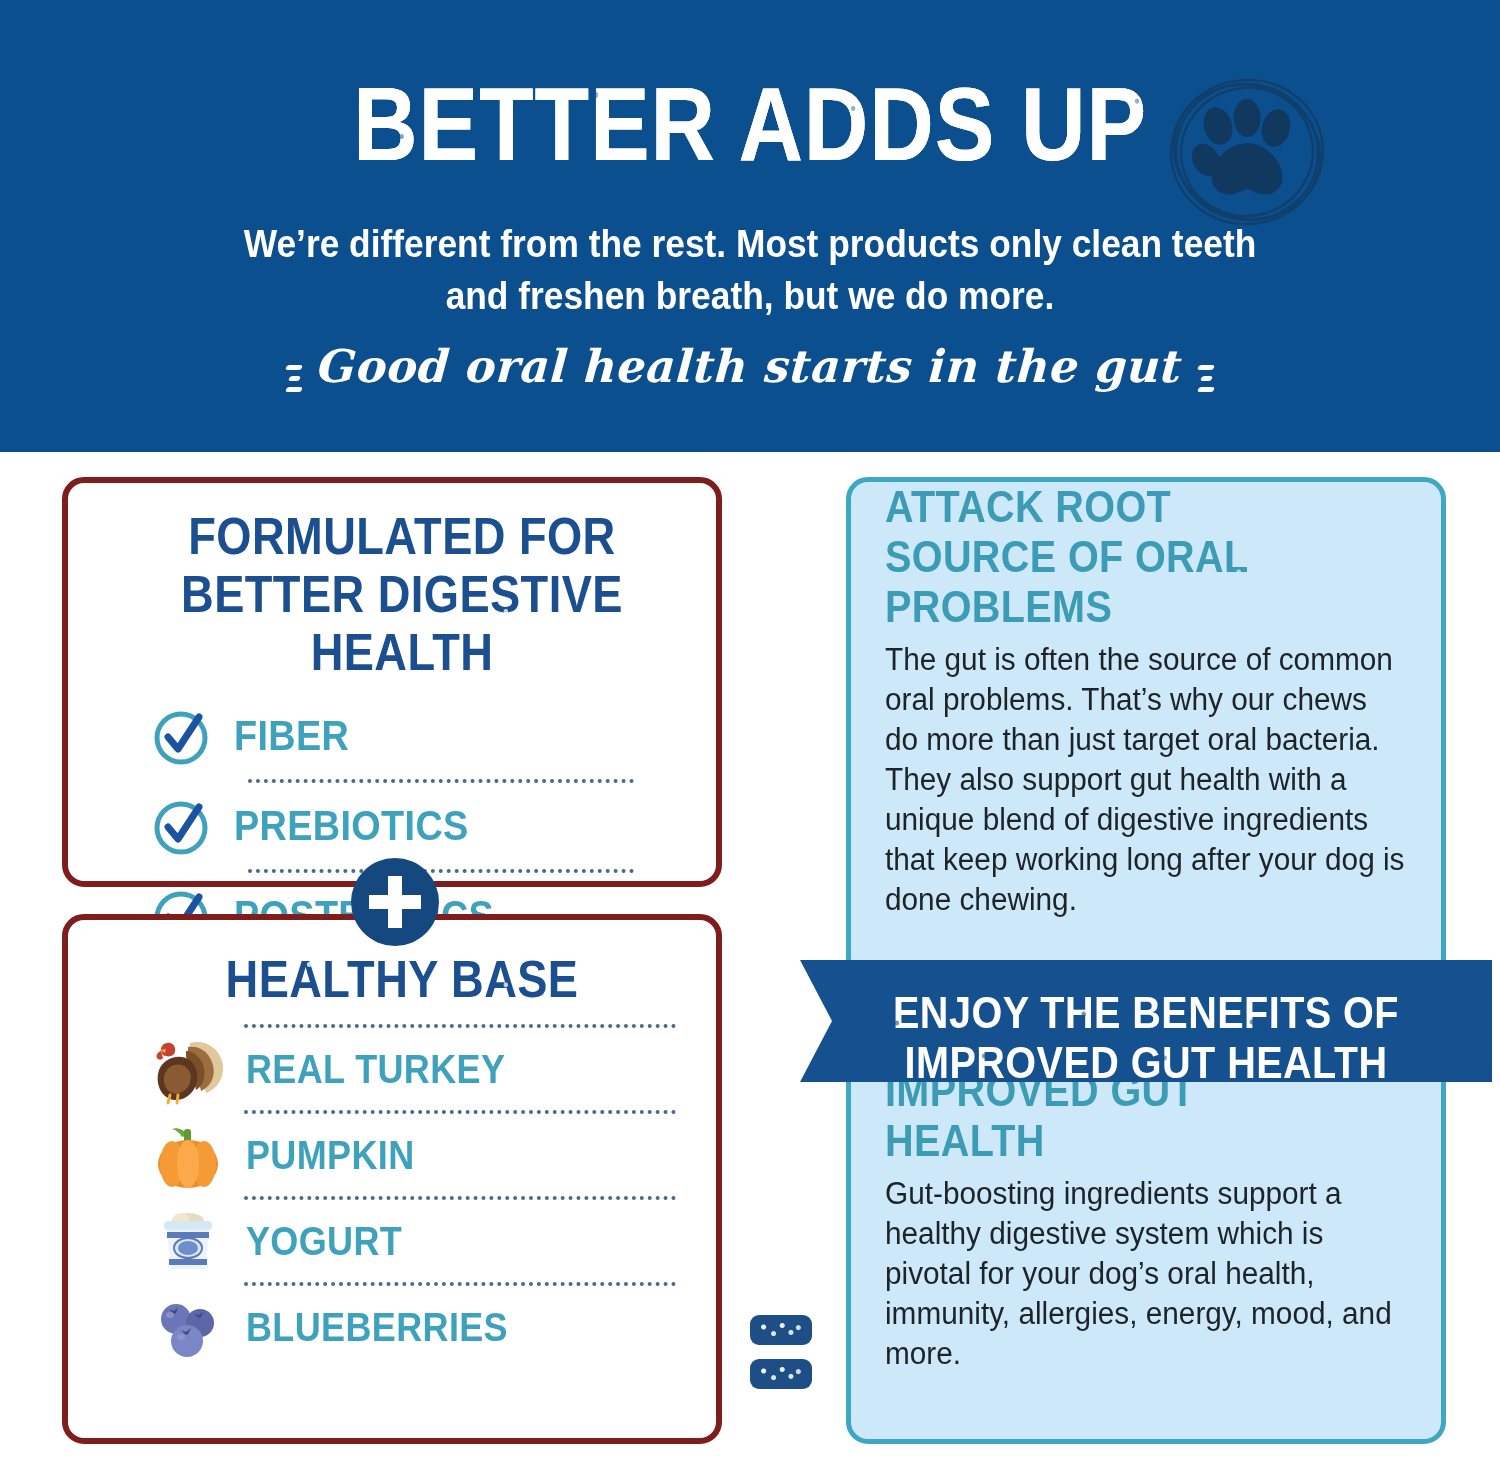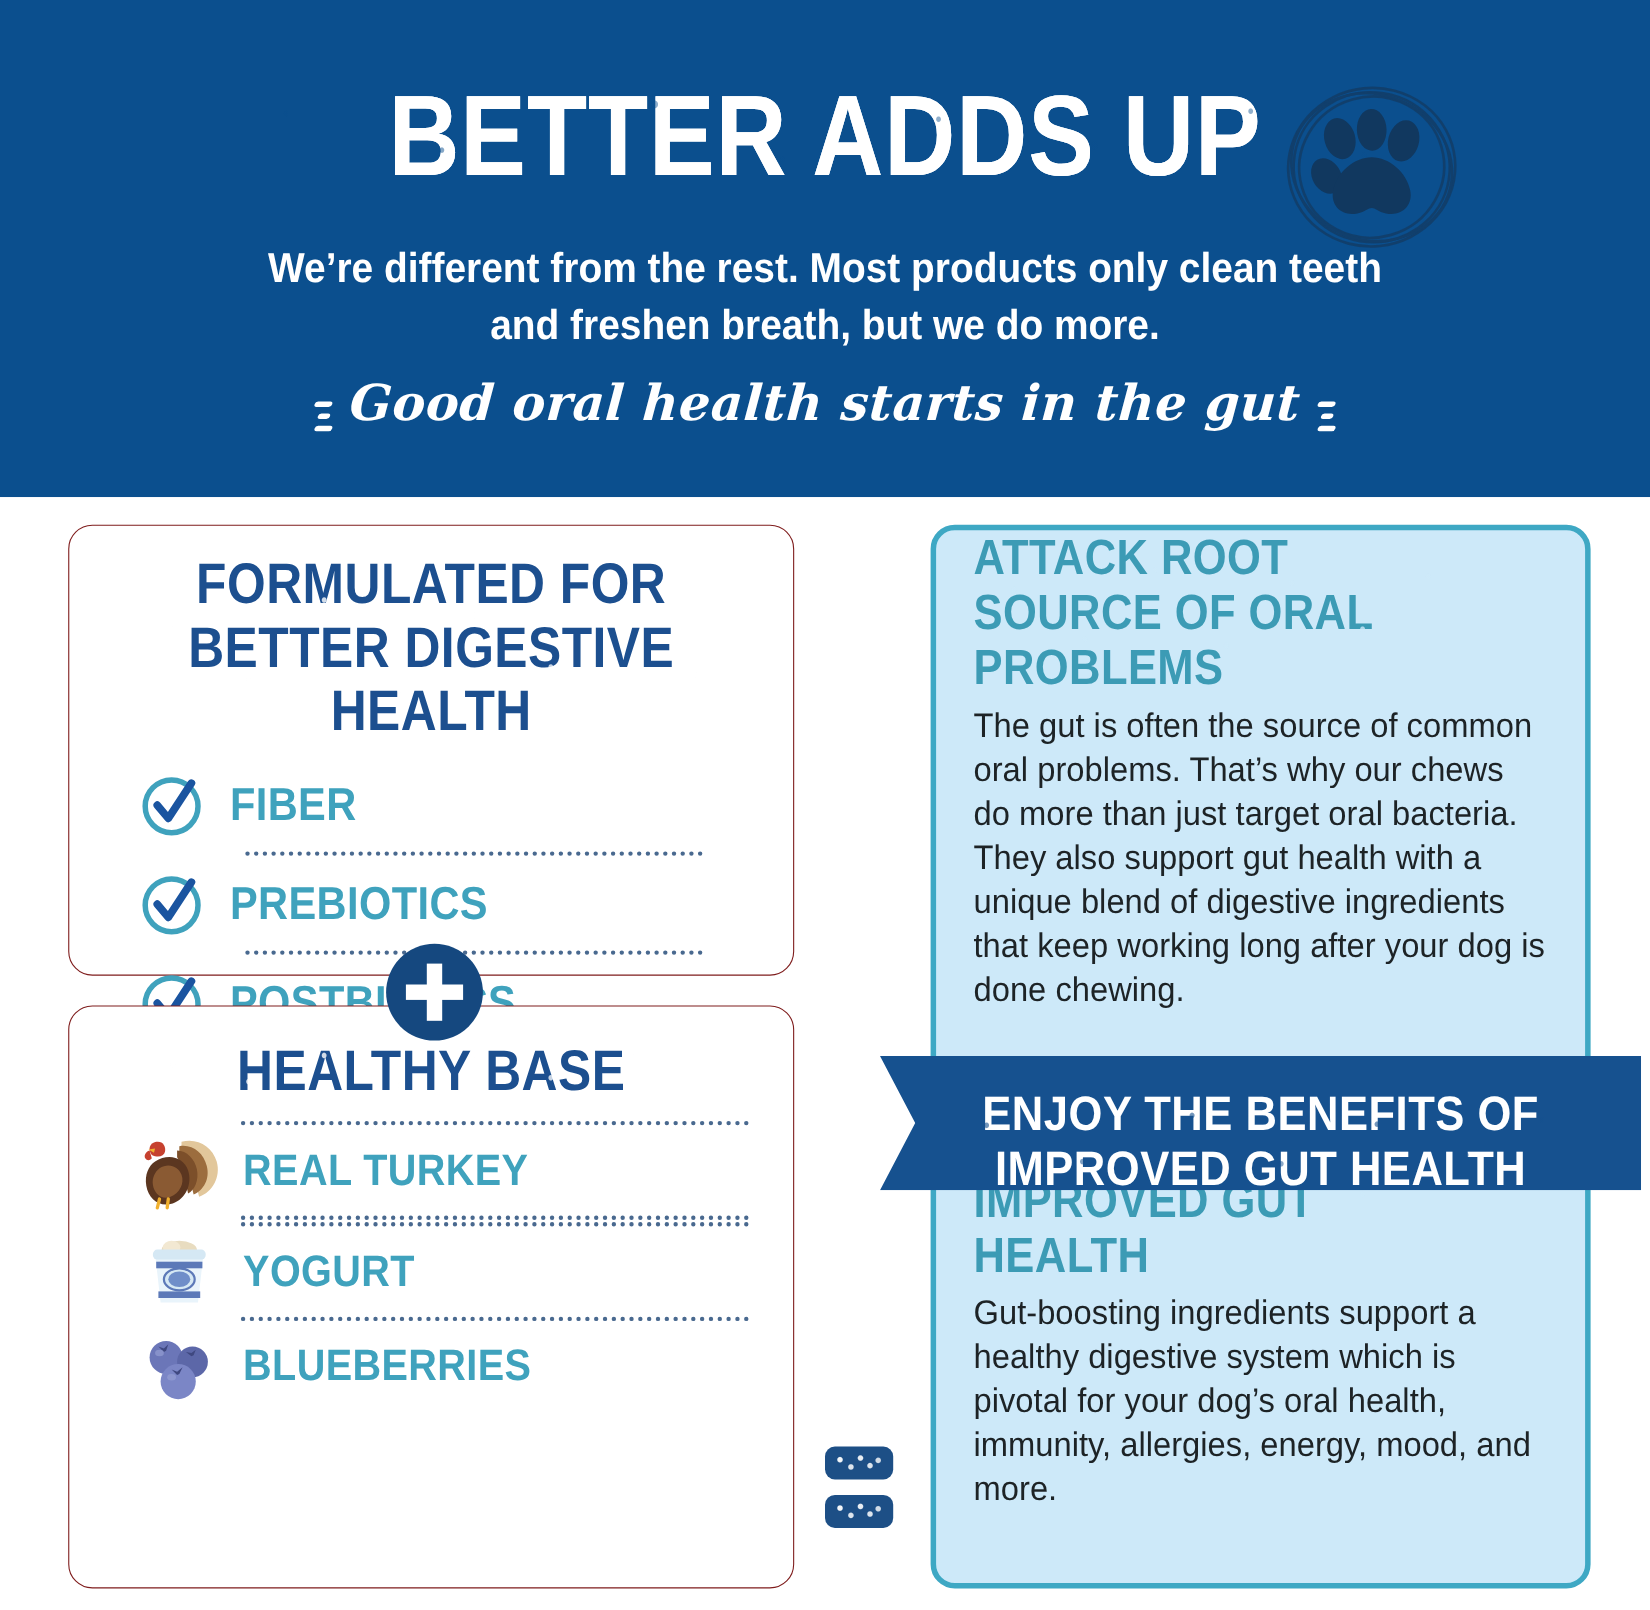--- a/index.html
+++ b/index.html
@@ -137,22 +137,23 @@
     top: 452px;
     width: 1500px;
     height: 1012px;
     background: #ffffff;
   }
 
   
   .card {
     position: absolute;
     background: #ffffff;
-    border: 1px solid #7f1d1d;
+    border: 6px solid #7f1d1d;
     border-radius: 22px;
+    padding-left: 20px;
   }
 
   #card-formulated {
     left: 62px;
     top: 25px;
     width: 660px;
     height: 410px;
   }
 
   #card-base {
@@ -517,20 +518,33 @@
               <path d="M17 18c-4 1-6 6-3 8 2 1.4 4 .4 5-1" fill="#c6412f"></path>
               <path d="M22 16l-6 1 5 3z" fill="#f0b02e"></path>
               <path d="M26 62l-2 8M34 62l-1 8" stroke="#f0b02e" stroke-width="3" stroke-linecap="round"></path>
             </svg>
           </span>
           <span class="ing-label">REAL TURKEY</span>
         </div>
 
         <div class="dot-div2"></div>
 
+        <div class="ing-row">
+          <span class="ing-icon">
+            <svg viewBox="0 0 88 72" width="88" height="72" aria-hidden="true">
+              <path d="M44 16c-4-6-12-8-16-6 4 1 8 4 10 8" fill="#6fa83a"></path>
+              <rect x="40" y="10" width="7" height="14" rx="3" fill="#5f9a32"></rect>
+              <ellipse cx="44" cy="45" rx="30" ry="24" fill="#ef8b22"></ellipse>
+              <ellipse cx="28" cy="45" rx="12" ry="23" fill="#f59b36"></ellipse>
+              <ellipse cx="60" cy="45" rx="12" ry="23" fill="#f59b36"></ellipse>
+              <ellipse cx="44" cy="45" rx="11" ry="24" fill="#fba94a"></ellipse>
+            </svg>
+          </span>
+          <span class="ing-label">PUMPKIN</span>
+        </div>
 
         <div class="dot-div2"></div>
 
         <div class="ing-row">
           <span class="ing-icon">
             <svg viewBox="0 0 88 72" width="88" height="72" aria-hidden="true">
               <ellipse cx="44" cy="16" rx="16" ry="8" fill="#e8dcc0"></ellipse>
               <ellipse cx="37" cy="14" rx="8" ry="6" fill="#f2e8d2"></ellipse>
               <path d="M22 20h44l-5 44H27z" fill="#e9f4fb"></path>
               <rect x="20" y="16" width="48" height="9" rx="4" fill="#d5e8f4"></rect>

